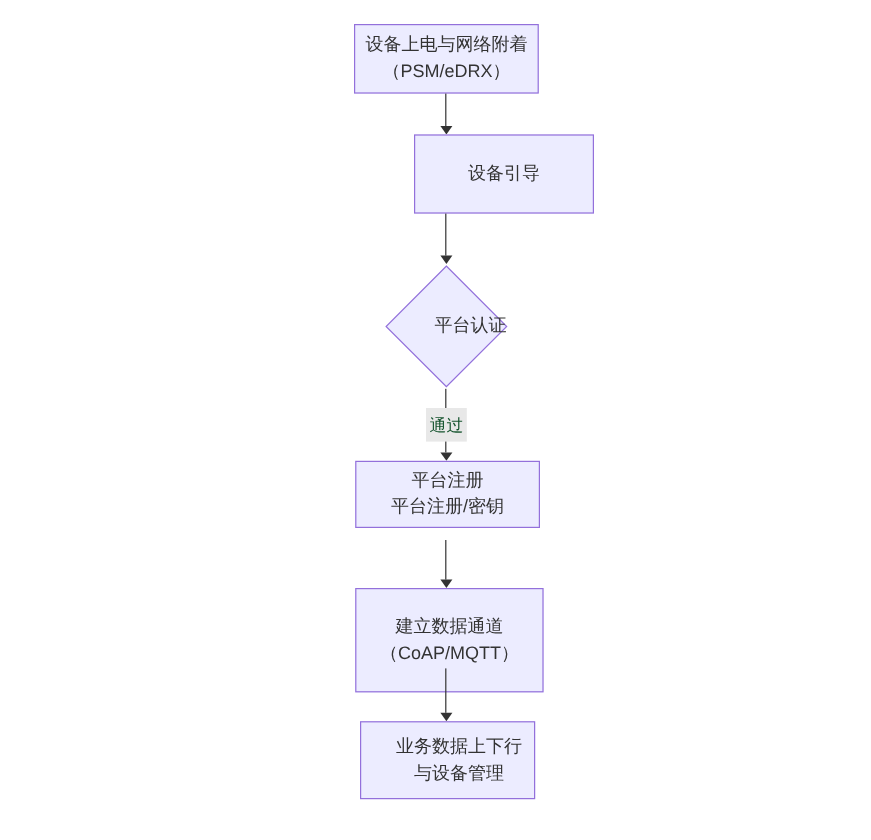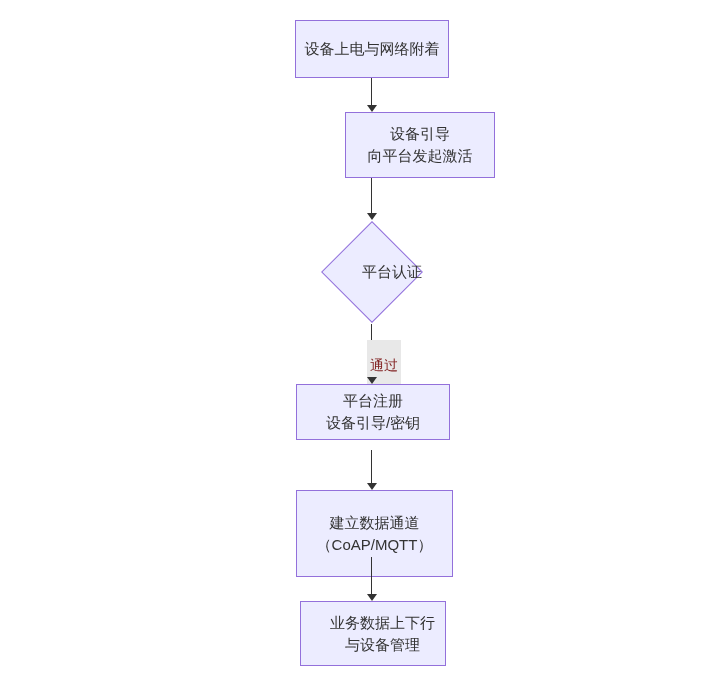--- a/index.html
+++ b/index.html
@@ -64,57 +64,56 @@
   .h2{top:213px;}
   .h3{top:377px;}
   .h4{top:483px;}
   .h5{top:594px;}
   
   .edge-label{
     position:absolute;
     left:372px;top:340px;
     transform:translateX(-50%);
     background:#e8e8e8;
-    color:#7f1d1d;
+    color:#14532d;
     font-size:14px;line-height:20px;
-    padding:15px 3px;
+    padding:4px 3px;
     white-space:nowrap;
-    margin-left:12px;
   }
 </style>
 </head>
 <body>
 
 <div class="canvas">
 
   <div class="node n-a">
     <span>设备上电与网络附着</span>
+    <span>（PSM/eDRX）</span>
   </div>
 
   <div class="edge-line l1"></div>
   <div class="arrowhead h1"></div>
 
   <div class="node n-b">
     <span>设备引导</span>
-    <span>向平台发起激活</span>
   </div>
 
   <div class="edge-line l2"></div>
   <div class="arrowhead h2"></div>
 
   <div class="diamond-shape"></div>
   <div class="diamond-label">平台认证</div>
 
   <div class="edge-line l3"></div>
   <div class="edge-label">通过</div>
   <div class="arrowhead h3"></div>
 
   <div class="node n-d">
     <span>平台注册</span>
-    <span>设备引导/密钥</span>
+    <span>平台注册/密钥</span>
   </div>
 
   <div class="edge-line l4"></div>
   <div class="arrowhead h4"></div>
 
   <div class="node n-e">
     <span>建立数据通道</span>
     <span>（CoAP/MQTT）</span>
   </div>
 

